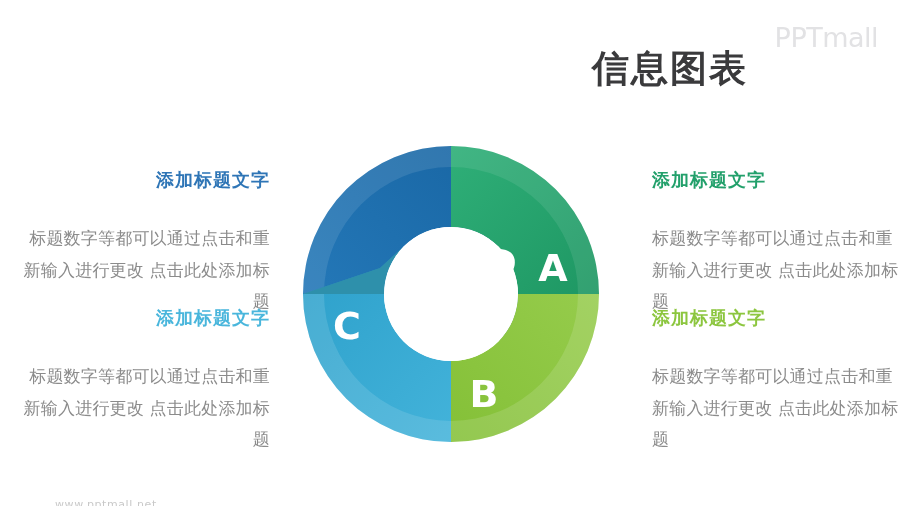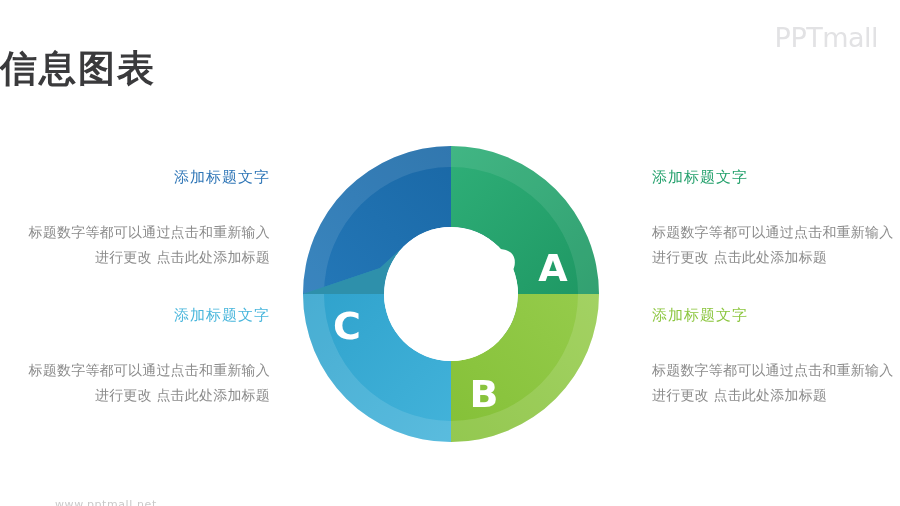--- a/index.html
+++ b/index.html
@@ -27,41 +27,41 @@
     font-family: "DejaVu Sans", "Liberation Sans", sans-serif;
     user-select: none;
   }
 
   
   .page-title {
     position: absolute;
     top: 44px;
     left: 0;
     width: 748px;
-    text-align: left;
+    text-align: right;
     font-size: 37px;
     font-weight: bold;
     color: #3a3a3c;
     letter-spacing: 2px;
   }
 
   
   .block {
     position: absolute;
     width: 252px;
   }
   .block .b-title {
-    font-size: 15px;
-    font-weight: normal;
+    font-size: 18px;
+    font-weight: bold;
     letter-spacing: 1px;
     line-height: 1.3;
     margin-bottom: 10px;
   }
   .block .b-body {
-    font-size: 14px;
+    font-size: 17px;
     color: #8b8b8b;
     line-height: 1.85;
     letter-spacing: 0.2px;
     margin-top: 32px;
   }
   .block.left  { text-align: right; left: 18px; }
   .block.right { text-align: left;  left: 652px; }
 
   #block-tl { top: 168px; }
   #block-bl { top: 306px; }

